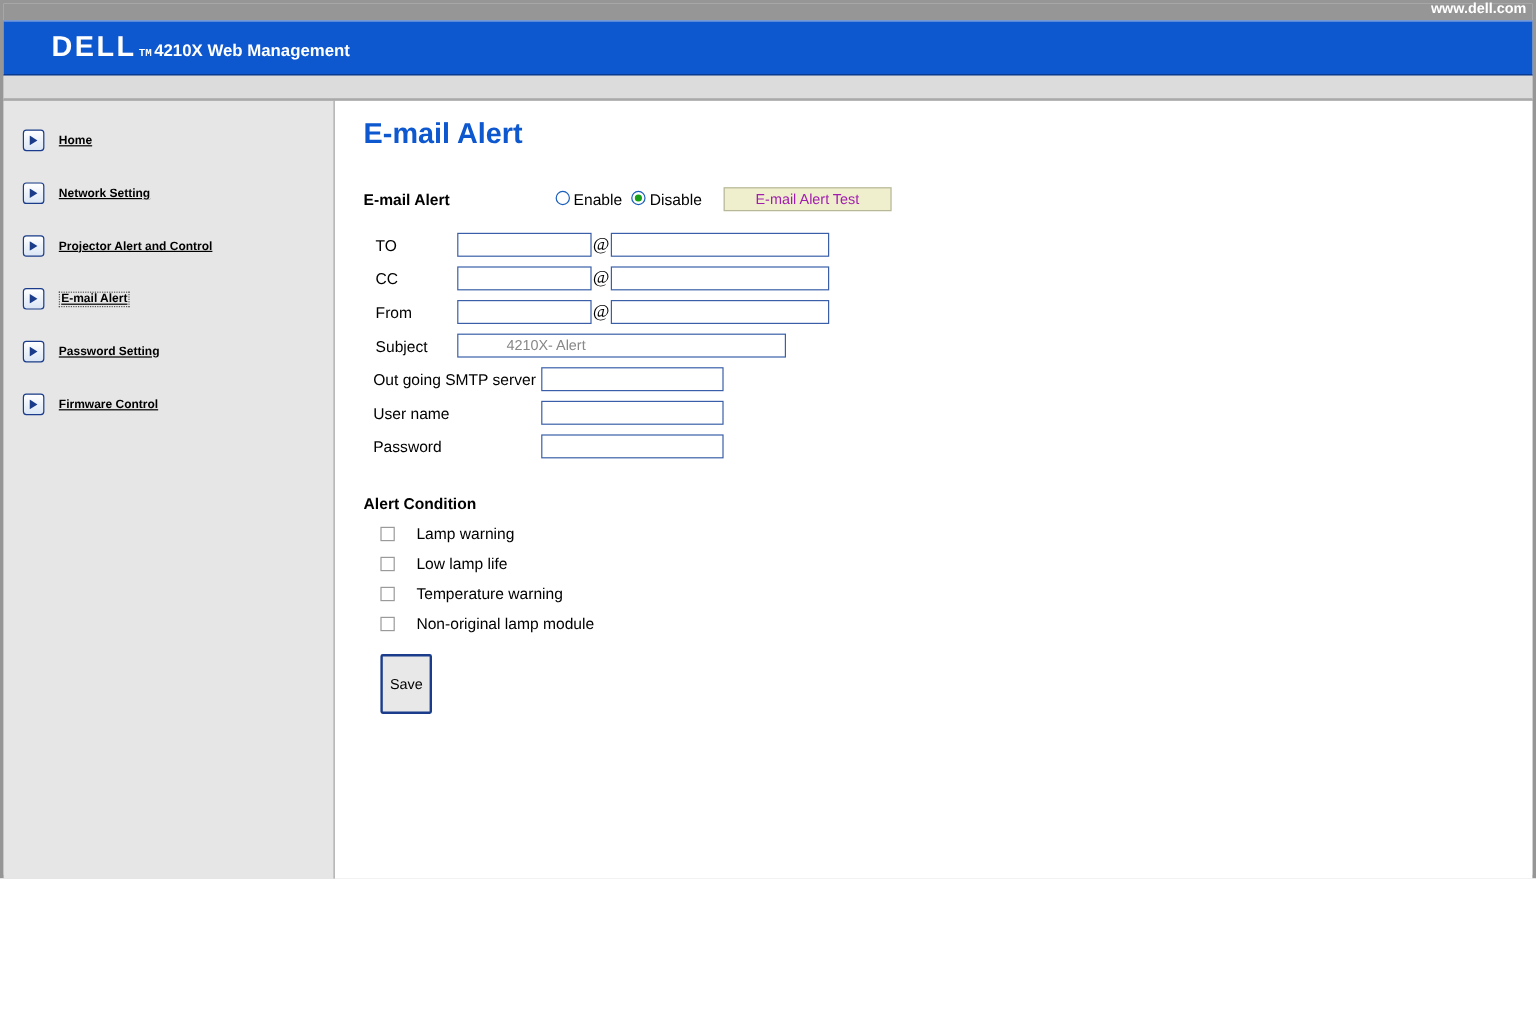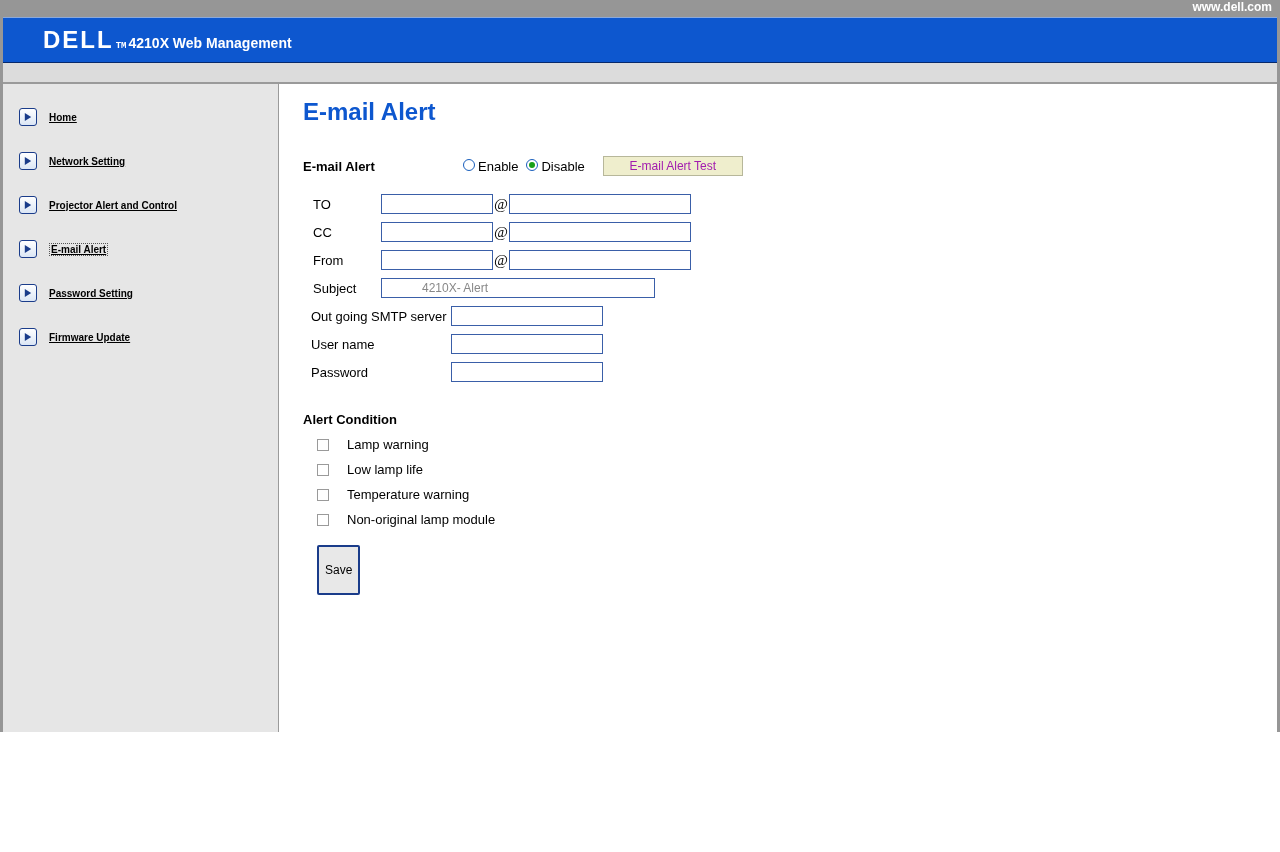--- a/index.html
+++ b/index.html
@@ -301,21 +301,21 @@
             </svg>
         </span>
         <span class="nav-label">Password Setting</span>
       </div>
       <div class="nav-item">
         <span class="nav-icon">
           <svg viewBox="0 0 10 10">
               <polygon points="1,0 9,5 1,10" fill="#1a3c8a"></polygon>
             </svg>
         </span>
-        <span class="nav-label">Firmware Update</span>
+        <span class="nav-label">Firmware Control</span>
       </div>
     </div>
 
     <div class="main-panel">
       <h1 class="page-title">E-mail Alert</h1>
 
       <div class="email-toggle-row">
         <span class="section-label">E-mail Alert</span>
         <span class="radio-wrap">
           <span class="radio"></span>

